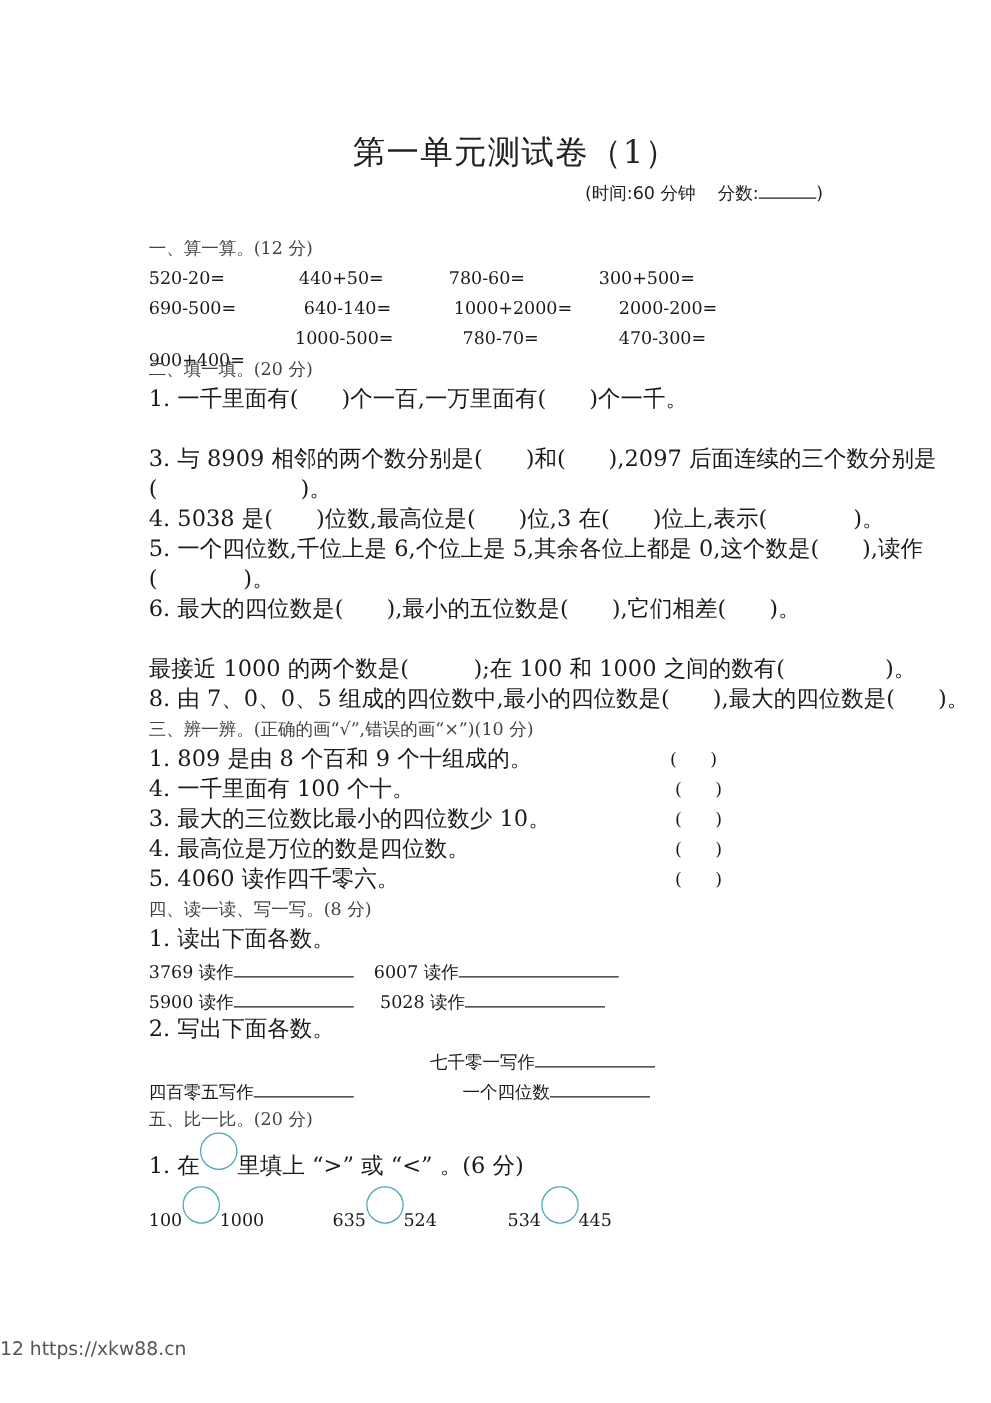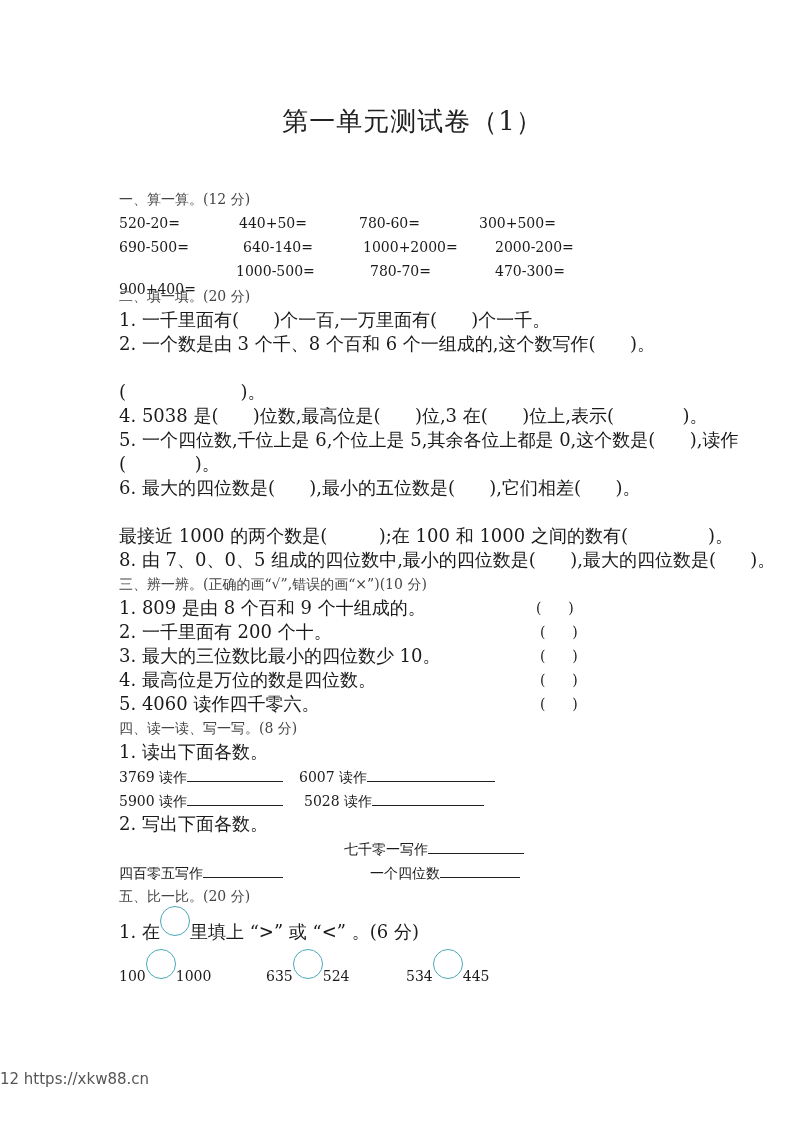--- a/index.html
+++ b/index.html
@@ -19,50 +19,51 @@
             border-radius: 50%; vertical-align: -4px; margin: -10px 0 0 0; position: relative; top: -6px; }
   .footer { position: absolute; top: 1070px; left: 0; width: 793px; text-align: left;
             font-size: 15px; color: #555; font-family: "DejaVu Sans", sans-serif; }
 </style>
 </head>
 <body>
 
 <div class="page">
 
   <div class="title">第一单元测试卷（1）</div>
+  <div class="subtitle"><span>(时间:60 分钟</span>    <span>分数:</span><span class="blank" style="width:46px"></span><span>)</span></div>
 
   <div class="line sec" style="top:190px">一、算一算。(12 分)</div>
   <div class="cell" style="top:214px;left:119px">520-20=</div>
   <div class="cell" style="top:214px;left:239px">440+50=</div>
   <div class="cell" style="top:214px;left:359px">780-60=</div>
   <div class="cell" style="top:214px;left:479px">300+500=</div>
   <div class="cell" style="top:238px;left:119px">690-500=</div>
   <div class="cell" style="top:238px;left:243px">640-140=</div>
   <div class="cell" style="top:238px;left:363px">1000+2000=</div>
   <div class="cell" style="top:238px;left:495px">2000-200=</div>
   <div class="cell" style="top:280px;left:119px">900+400=</div>
   <div class="cell" style="top:262px;left:236px">1000-500=</div>
   <div class="cell" style="top:262px;left:370px">780-70=</div>
   <div class="cell" style="top:262px;left:495px">470-300=</div>
 
   <div class="line sec" style="top:287px">二、填一填。(20 分)</div>
   <div class="line" style="top:311px">1. 一千里面有(      )个一百,一万里面有(      )个一千。</div>
-  <div class="line" style="top:335px">2. 一个数是由 3 个千、8 个百和 6 个一组成的,这个数写作(      )。</div>
+  <div class="line" style="top:359px">3. 与 8909 相邻的两个数分别是(      )和(      ),2097 后面连续的三个数分别是</div>
   <div class="line" style="top:383px">(                    )。</div>
   <div class="line" style="top:407px">4. 5038 是(      )位数,最高位是(      )位,3 在(      )位上,表示(            )。</div>
   <div class="line" style="top:431px">5. 一个四位数,千位上是 6,个位上是 5,其余各位上都是 0,这个数是(      ),读作</div>
   <div class="line" style="top:455px">(            )。</div>
   <div class="line" style="top:479px">6. 最大的四位数是(      ),最小的五位数是(      ),它们相差(      )。</div>
   <div class="line" style="top:527px">最接近 1000 的两个数是(         );在 100 和 1000 之间的数有(              )。</div>
   <div class="line" style="top:551px">8. 由 7、0、0、5 组成的四位数中,最小的四位数是(      ),最大的四位数是(      )。</div>
 
   <div class="line sec" style="top:575px">三、辨一辨。(正确的画“√”,错误的画“×”)(10 分)</div>
   <div class="line" style="top:599px">1. 809 是由 8 个百和 9 个十组成的。</div>
   <div class="paren" style="top:599px;left:536px">(      )</div>
-  <div class="line" style="top:623px">2. 一千里面有 200 个十。</div>
+  <div class="line" style="top:623px">4. 一千里面有 100 个十。</div>
   <div class="paren" style="top:623px;left:540px">(      )</div>
   <div class="line" style="top:647px">3. 最大的三位数比最小的四位数少 10。</div>
   <div class="paren" style="top:647px;left:540px">(      )</div>
   <div class="line" style="top:671px">4. 最高位是万位的数是四位数。</div>
   <div class="paren" style="top:671px;left:540px">(      )</div>
   <div class="line" style="top:695px">5. 4060 读作四千零六。</div>
   <div class="paren" style="top:695px;left:540px">(      )</div>
 
   <div class="line sec" style="top:719px">四、读一读、写一写。(8 分)</div>
   <div class="line" style="top:743px">1. 读出下面各数。</div>

